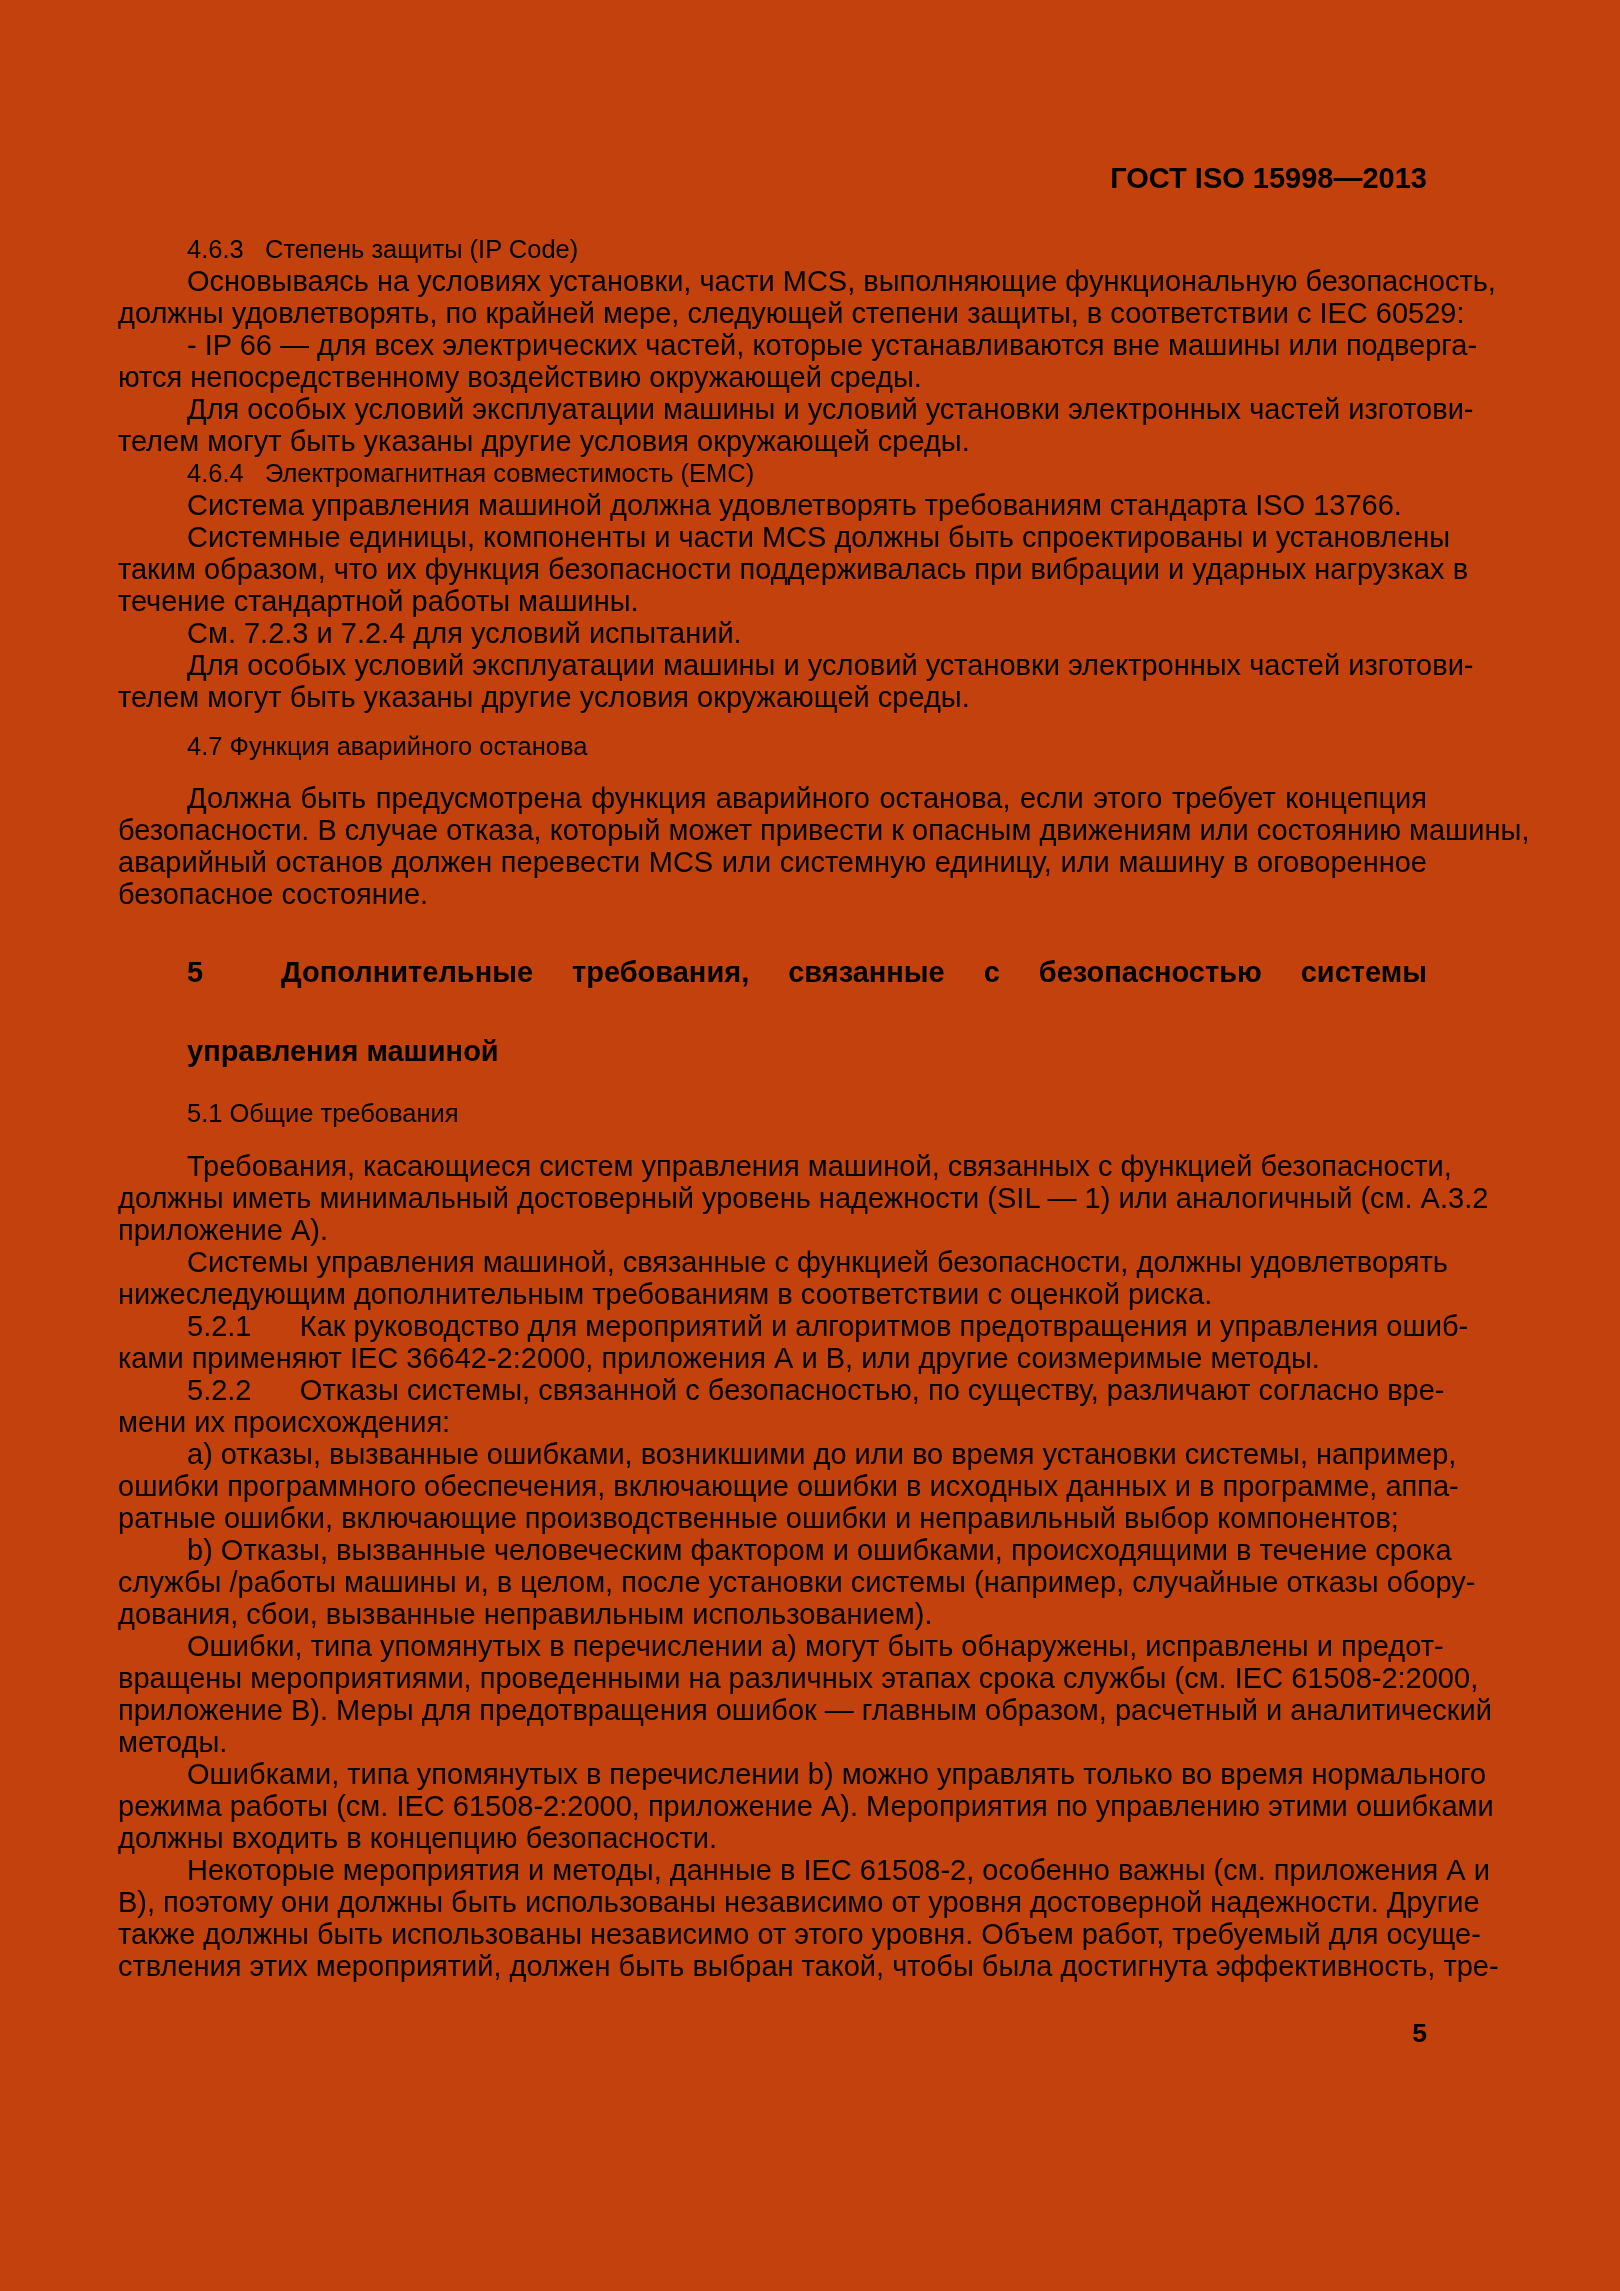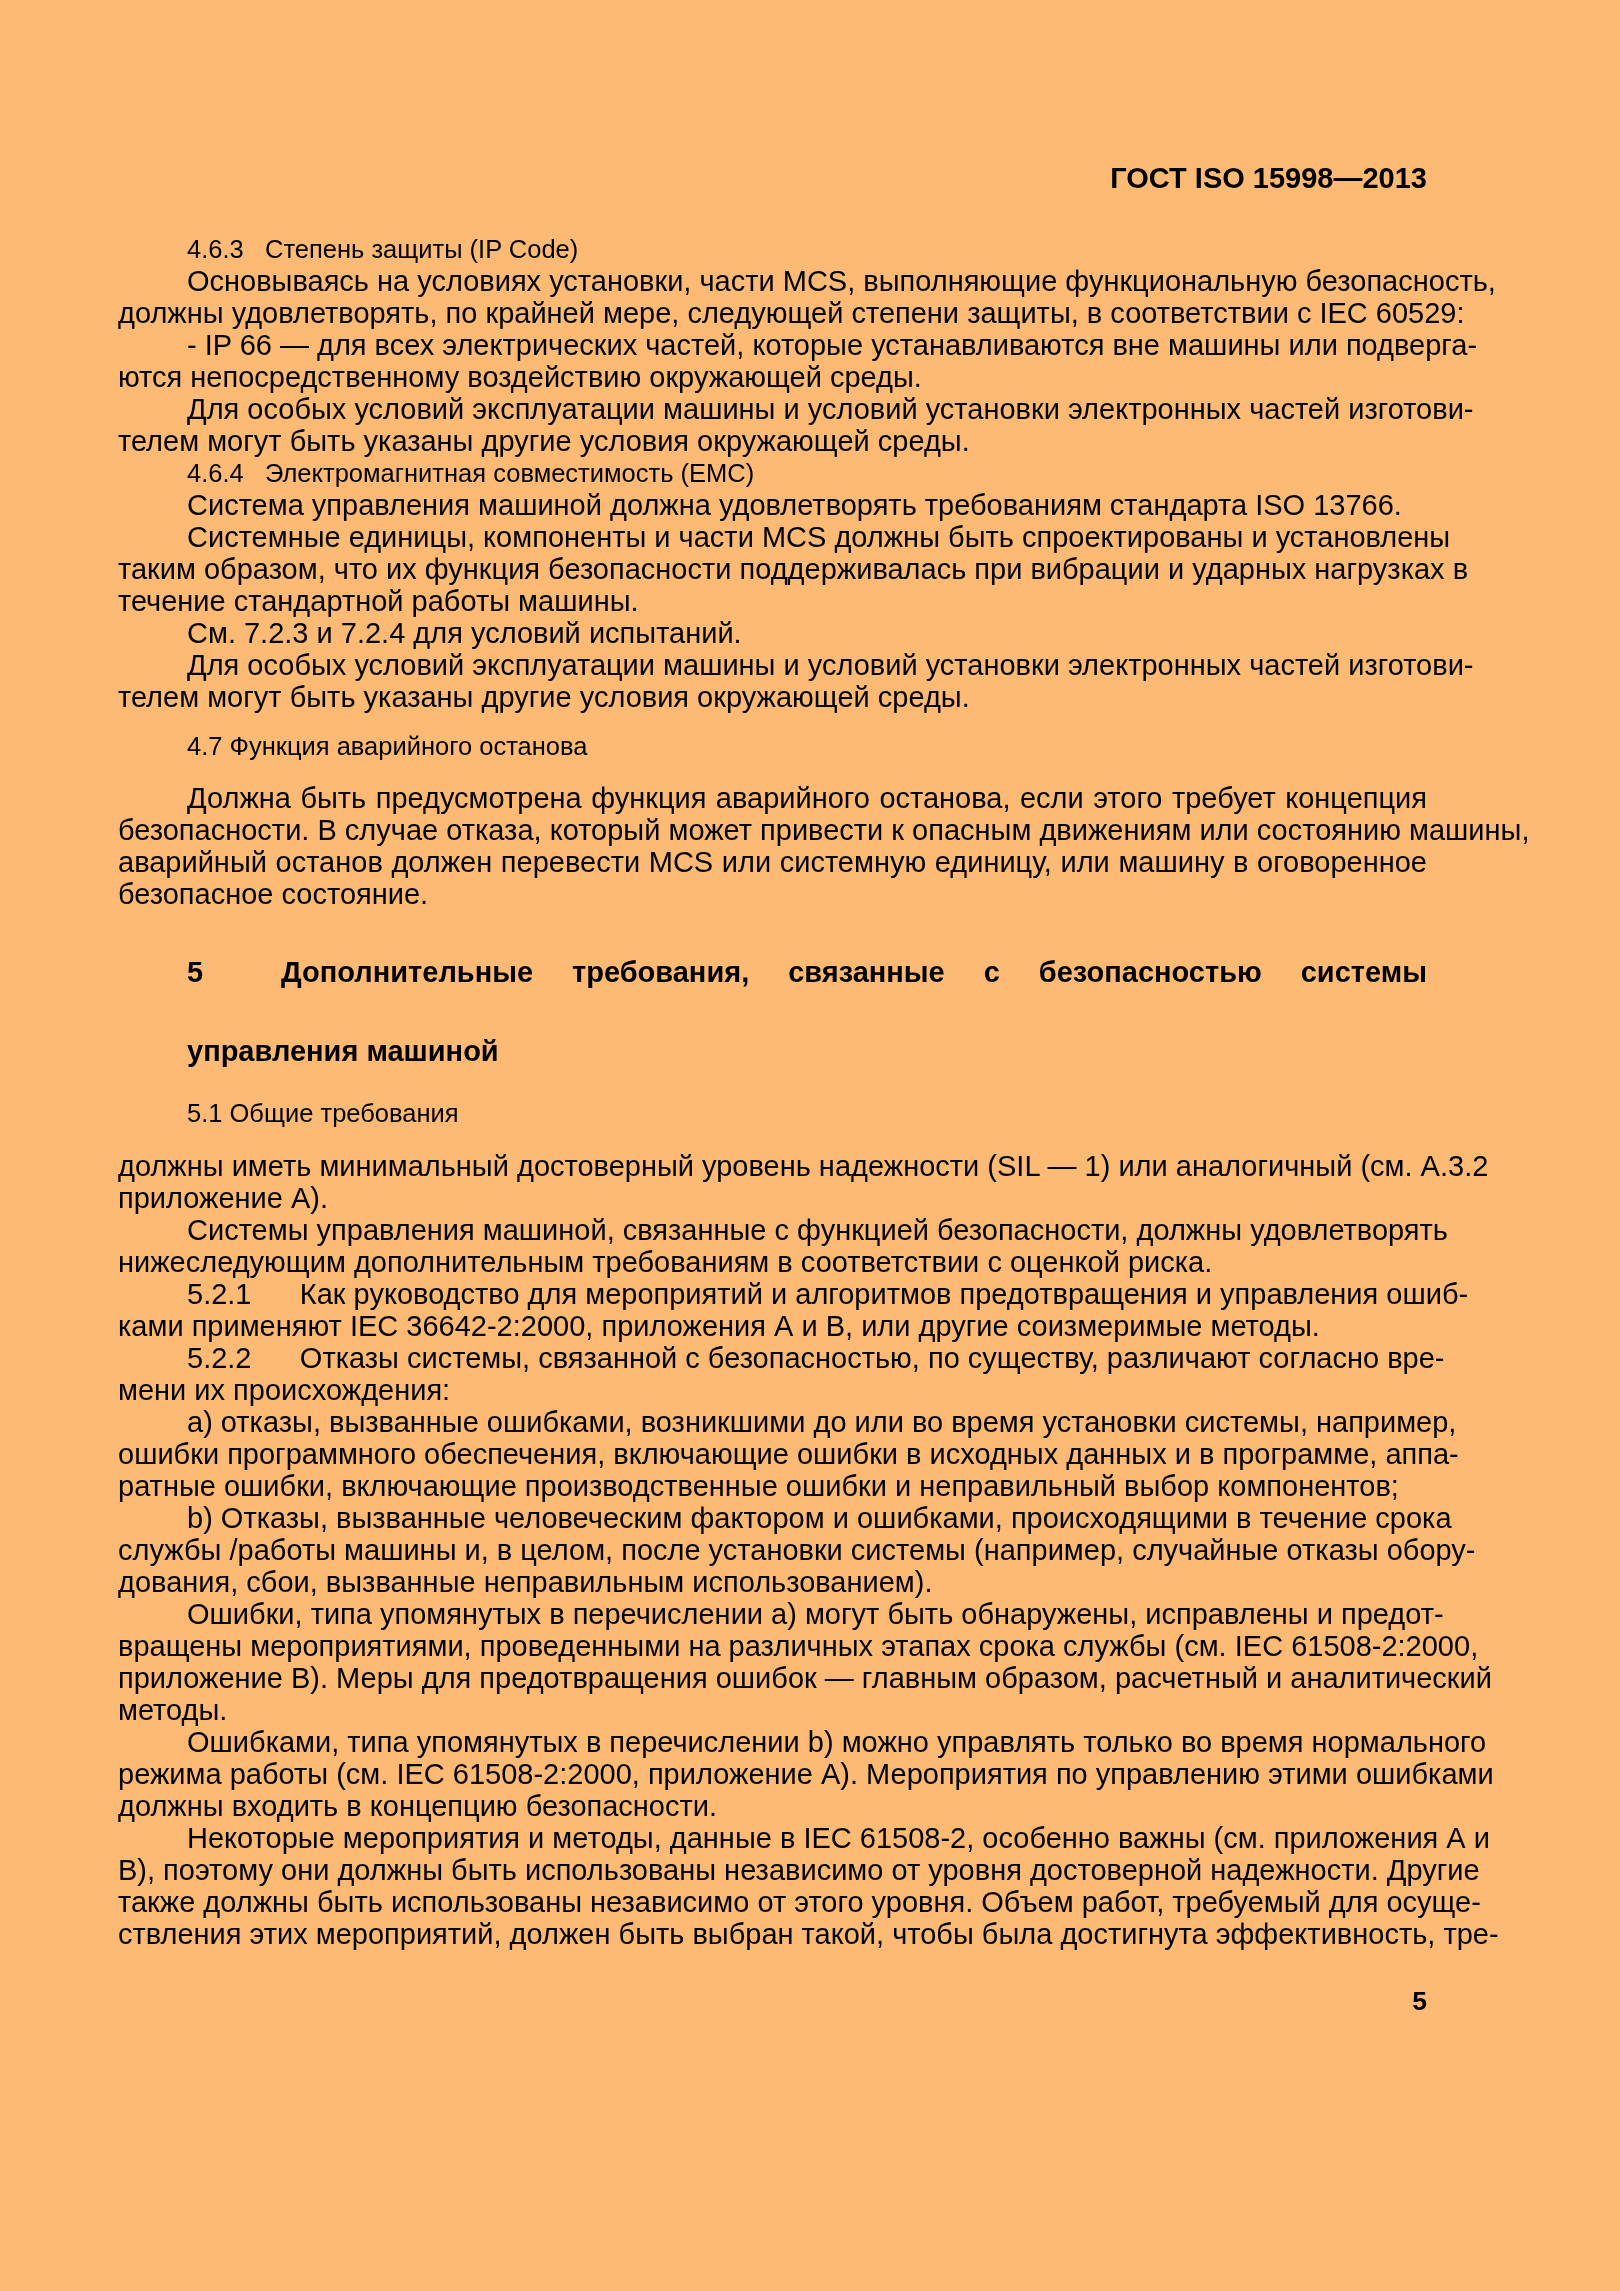--- a/index.html
+++ b/index.html
@@ -1,20 +1,20 @@
 <!DOCTYPE html>
 <html lang="ru"><head>
 <meta charset="utf-8">
 <style>
   html,body { margin:0; padding:0; background:#e8e8e8; }
   .page {
     position:relative;
     width:1620px; height:2292px;
     margin:0 auto;
-    background:#fdba74;
+    background:#c2410c;
     color:#000000;
     font-family:"Liberation Sans", sans-serif;
     overflow:hidden;
   }
   .content {
     position:absolute;
     left:118px; top:162px;
     width:1309px;
   }
   .doc-header {
@@ -111,20 +111,21 @@
           <div class="line">безопасное состояние.</div>
         </div>
         <div class="block h1">
           <div class="line just">5&nbsp;&nbsp;Дополнительные требования, связанные с безопасностью системы</div>
           <div class="line">управления машиной</div>
         </div>
         <div class="block h2">
           <div class="line">5.1 Общие требования</div>
         </div>
         <div class="block p">
+          <div class="line first just">Требования, касающиеся систем управления машиной, связанных с функцией безопасности,</div>
           <div class="line just">должны иметь минимальный достоверный уровень надежности (SIL — 1) или аналогичный (см. А.3.2</div>
           <div class="line">приложение А).</div>
         </div>
         <div class="block p">
           <div class="line first just">Системы управления машиной, связанные с функцией безопасности, должны удовлетворять</div>
           <div class="line">нижеследующим дополнительным требованиям в соответствии с оценкой риска.</div>
         </div>
         <div class="block p">
           <div class="line first just">5.2.1&nbsp;&nbsp;&nbsp;&nbsp;&nbsp; Как руководство для мероприятий и алгоритмов предотвращения и управления ошиб-</div>
           <div class="line">ками применяют IEC 36642-2:2000, приложения А и В, или другие соизмеримые методы.</div>

